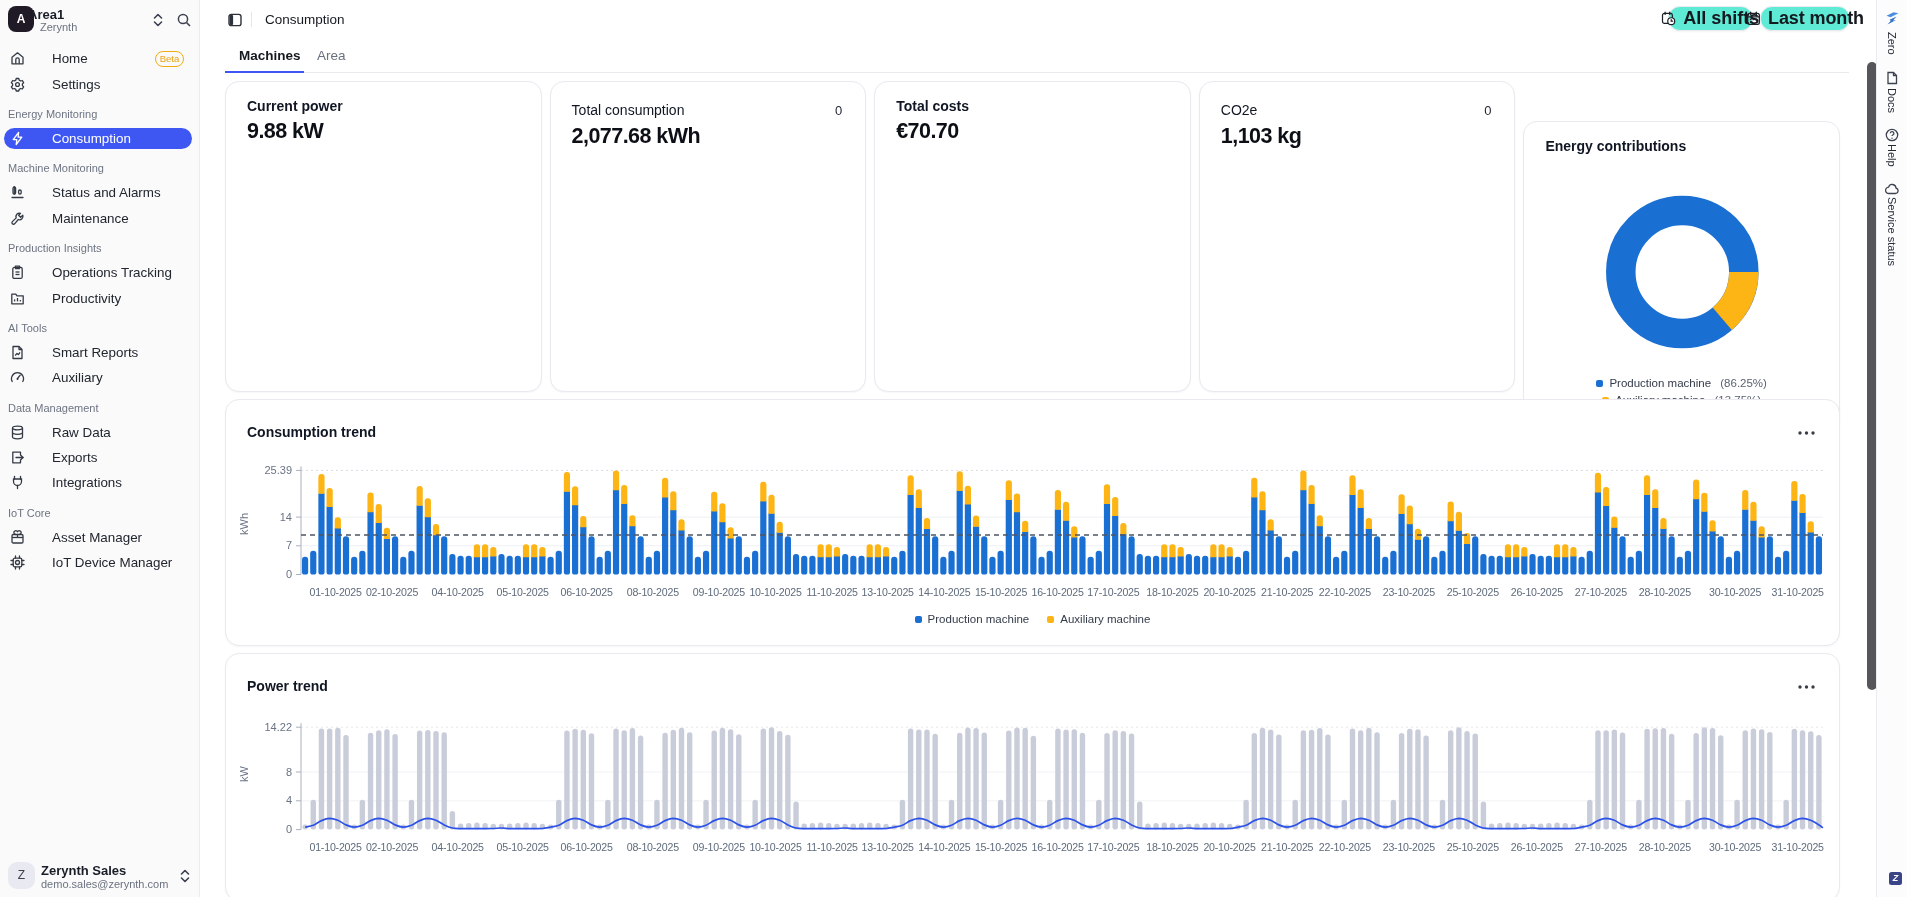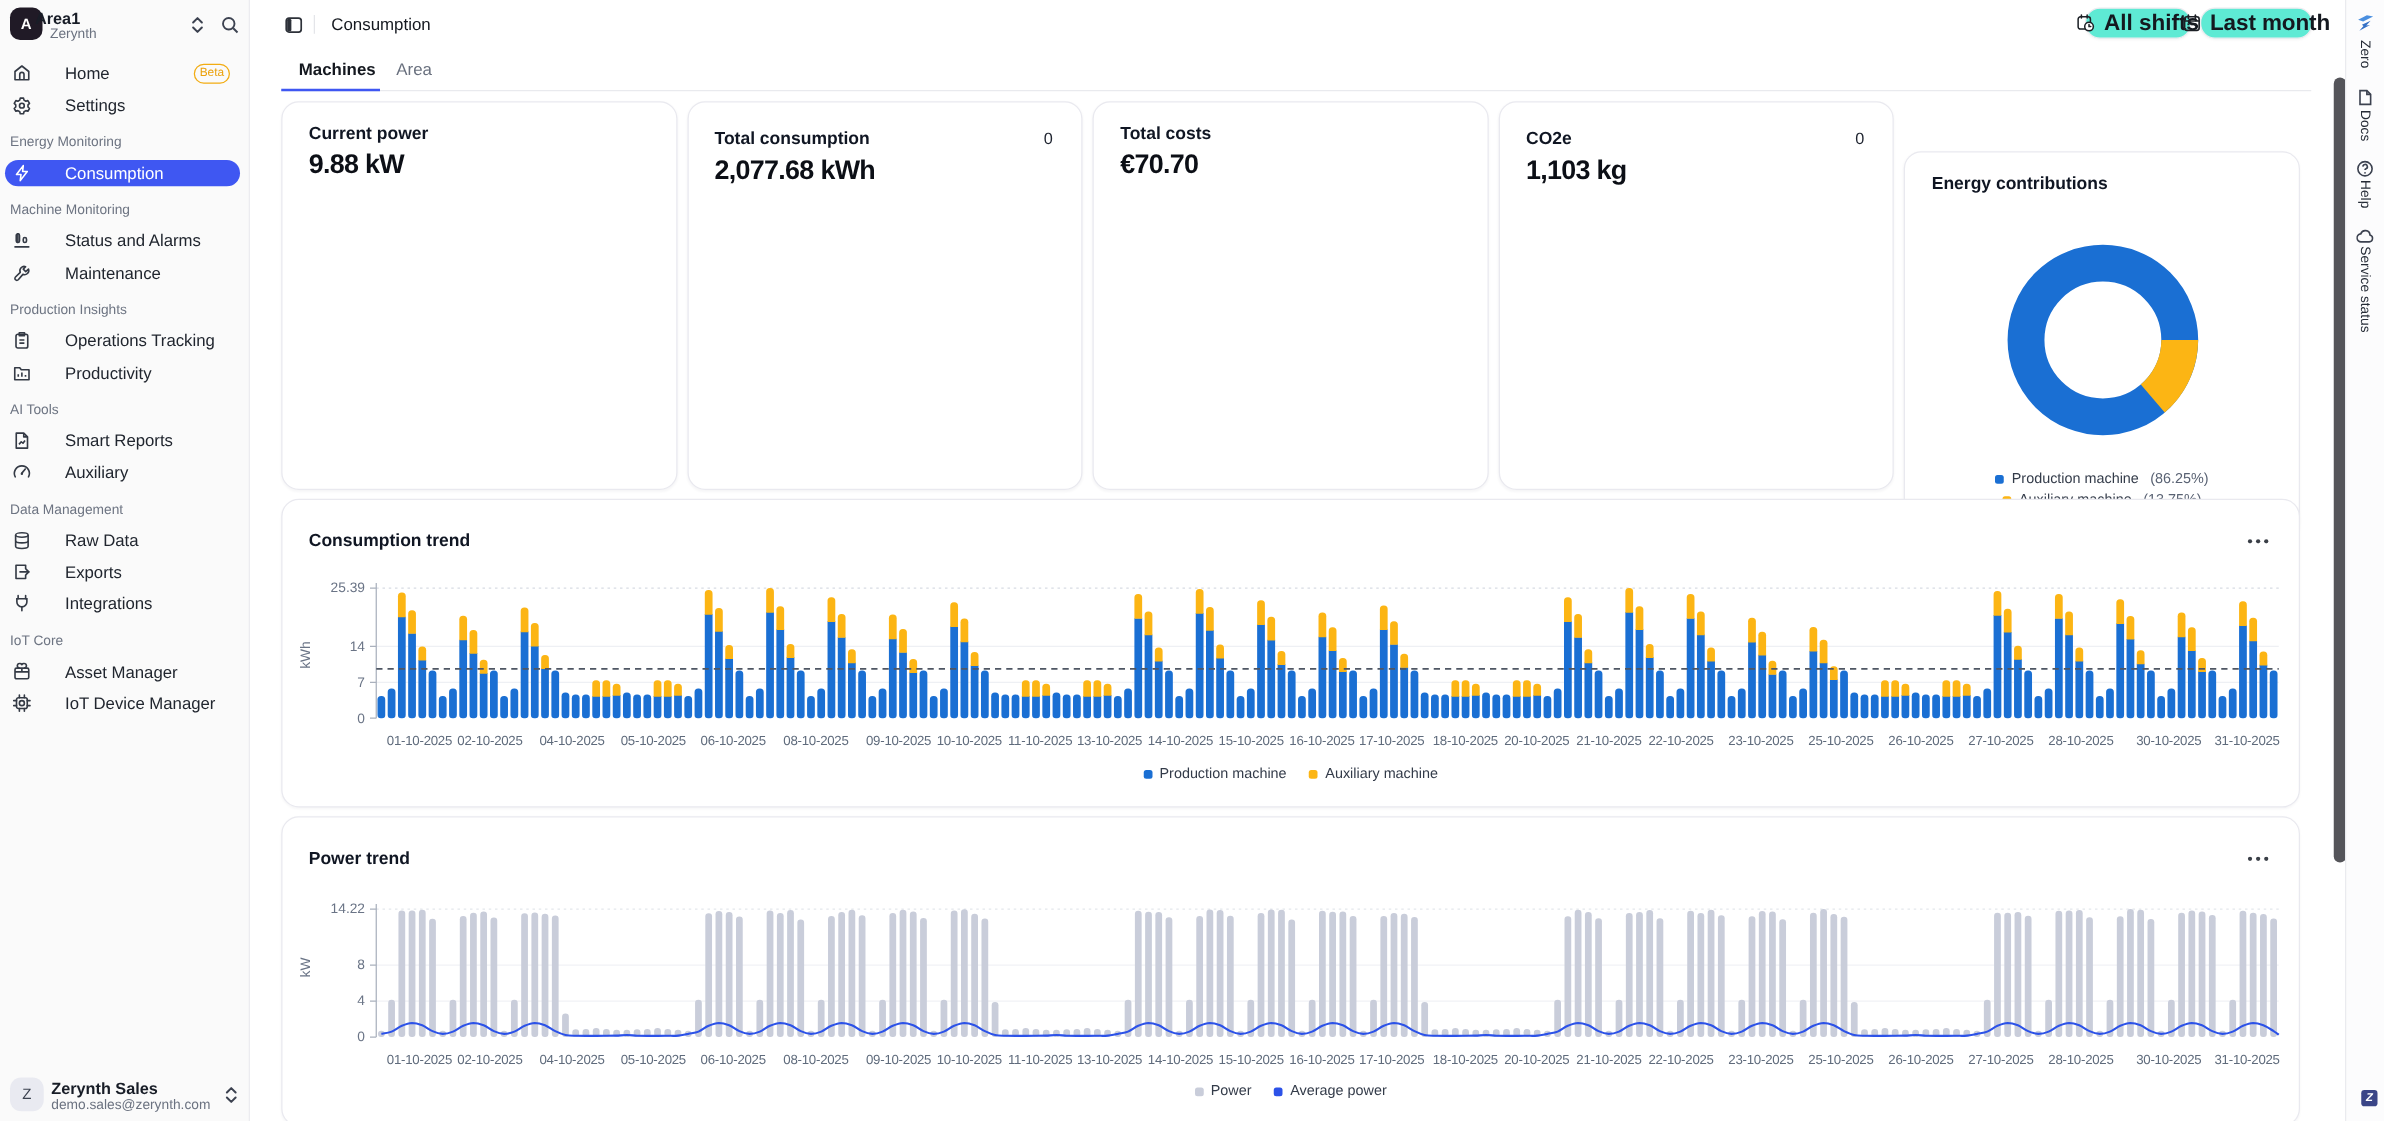--- a/index.html
+++ b/index.html
@@ -41,21 +41,21 @@
 .btn svg { width:15px; height:15px; margin-right:7px; flex:none; }
 
 #tabs { position:absolute; left:225px; top:45px; width:1624px; height:28px; border-bottom:1px solid #e9eaee; }
 .tab-m { position:absolute; left:14px; top:3px; font-size:13.5px; font-weight:700; color:#14181f; }
 .tab-a { position:absolute; left:92px; top:3px; font-size:13.5px; color:#69707e; }
 #tab-line { position:absolute; left:0; bottom:-1px; width:79px; height:2px; background:#3f57f2; }
 
 .card { position:absolute; background:#fff; border:1px solid #e9e9ef; border-radius:14px;
   box-shadow:0 1px 2px rgba(16,24,40,.04); }
 .c-title { position:absolute; left:21px; top:16px; font-size:14px; font-weight:700; color:#101623; }
-.c-title2 { position:absolute; left:21px; top:20px; font-size:14px; font-weight:700; color:#101623;text-align:center; }
+.c-title2 { position:absolute; left:21px; top:20px; font-size:14px; font-weight:400; color:#101623;text-align:center; }
 .c-zero { position:absolute; right:23px; top:21px; font-size:13px; color:#1f2430; }
 .c-val { position:absolute; left:21px; font-size:21.5px; font-weight:700; color:#0c0f16; letter-spacing:-.55px; }
 .dots { position:absolute; right:24px; top:31px; width:17px; height:4px; }
 .legend { position:absolute; width:100%; display:flex; justify-content:center; gap:18px;
   font-size:11.5px; color:#333b49; }
 .legend .it { display:flex; align-items:center; gap:6px; }
 .sq { width:7px; height:7px; border-radius:2px; display:inline-block; }
 .pct { color:#596273; }
 
 #rail { position:absolute; left:1876px; top:0; width:31px; height:897px; background:#fcfcfd;
@@ -843,24 +843,20 @@
 <text x="1061.2" y="197" text-anchor="middle" font-size="10.6" letter-spacing="-0.2" fill="#5f6b7c">21-10-2025</text>
 <text x="1118.9" y="197" text-anchor="middle" font-size="10.6" letter-spacing="-0.2" fill="#5f6b7c">22-10-2025</text>
 <text x="1182.8" y="197" text-anchor="middle" font-size="10.6" letter-spacing="-0.2" fill="#5f6b7c">23-10-2025</text>
 <text x="1246.8" y="197" text-anchor="middle" font-size="10.6" letter-spacing="-0.2" fill="#5f6b7c">25-10-2025</text>
 <text x="1310.8" y="197" text-anchor="middle" font-size="10.6" letter-spacing="-0.2" fill="#5f6b7c">26-10-2025</text>
 <text x="1374.8" y="197" text-anchor="middle" font-size="10.6" letter-spacing="-0.2" fill="#5f6b7c">27-10-2025</text>
 <text x="1438.8" y="197" text-anchor="middle" font-size="10.6" letter-spacing="-0.2" fill="#5f6b7c">28-10-2025</text>
 <text x="1509.1" y="197" text-anchor="middle" font-size="10.6" letter-spacing="-0.2" fill="#5f6b7c">30-10-2025</text>
 <text x="1571.7" y="197" text-anchor="middle" font-size="10.6" letter-spacing="-0.2" fill="#5f6b7c">31-10-2025</text>
   </svg>
-  <div class="legend" style="top:213px;">
-    <div class="it"><span class="sq" style="background:#c9cdda"></span>Power</div>
-    <div class="it"><span class="sq" style="background:#2c52e8"></span>Average power</div>
-  </div>
 </div>
 
 <div id="scrollthumb"></div>
 <div id="rail">
   <svg class="abs" style="left:7px;top:11px" width="17" height="15" viewBox="0 0 17 15">
     <path d="M2.5 4.8 L9.5 1.2 L14.5 2.2 L6.5 6.2 Z" fill="#4a8fe0"></path>
     <path d="M5.5 8.8 L12.5 5.6 L9 9.4 L12 9 L3.5 13.6 L6.8 9.8 Z" fill="#3470c6"></path>
   </svg>
   <div class="rail-txt" style="top:32px;">Zero</div>
   <svg class="rail-ic" style="top:71px;" viewBox="0 0 14 14" fill="none" stroke="#3c4250" stroke-width="1.3">

